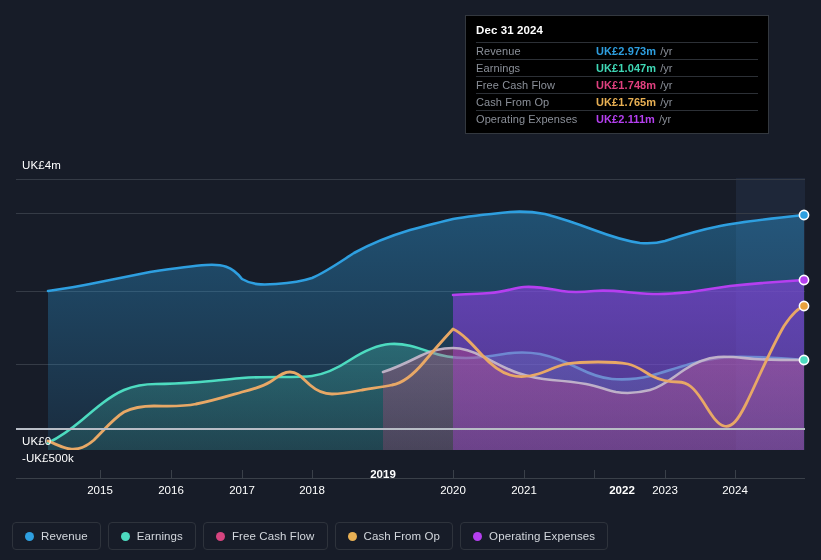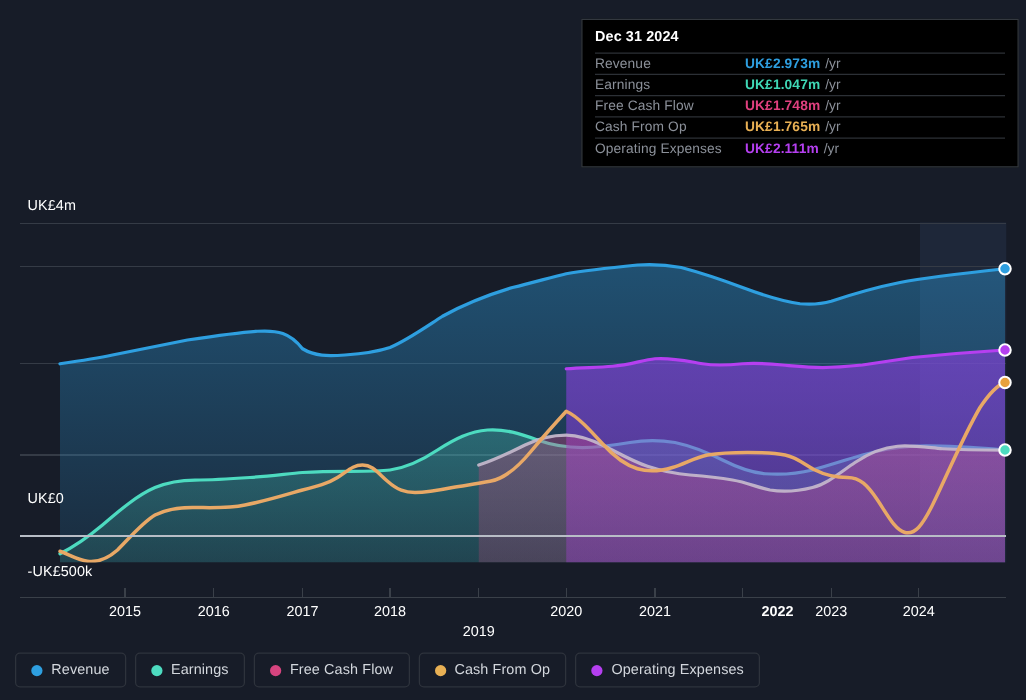--- a/index.html
+++ b/index.html
@@ -28,21 +28,21 @@
     font-size: 11.5px;
     text-align: center;
     white-space: nowrap;
     transform: translateX(-50%);
   }
 
   
   #tooltip {
     position: absolute;
     left: 465px; top: 15px;
-    width: 350px;
+    width: 304px;
     background: #000000;
     border: 1px solid #33383f;
     padding: 8px 10px 6px 10px;
     z-index: 30;
   }
   #tooltip .tt-date {
     color: #ffffff;
     font-size: 11.5px;
     font-weight: bold;
     padding-bottom: 6px;
@@ -203,29 +203,29 @@
         <line x1="383" y1="478" x2="383" y2="470"></line>
           <line x1="453" y1="478" x2="453" y2="470"></line>
         <line x1="524" y1="478" x2="524" y2="470"></line>
           <line x1="594" y1="478" x2="594" y2="470"></line>
         <line x1="665" y1="478" x2="665" y2="470"></line>
           <line x1="735" y1="478" x2="735" y2="470"></line>
       </g>
     </svg>
 
     <div class="ylabel" id="ytick0" style="left: 22px; top: 159px;">UK£4m</div>
-    <div class="ylabel" id="ytick1" style="left: 22px; top: 393px;">UK£0</div>
+    <div class="ylabel" id="ytick1" style="left: 22px; top: 435px;">UK£0</div>
     <div class="ylabel" id="ytick2" style="left: 22px; top: 452px;">-UK£500k</div>
 
     <div id="xlabels">
         <div class="xlabel" style="left: 100px; top: 484px;">2015</div>
         <div class="xlabel" style="left: 171px; top: 484px;">2016</div>
         <div class="xlabel" style="left: 242px; top: 484px;">2017</div>
         <div class="xlabel" style="left: 312px; top: 484px;">2018</div>
-        <div class="xlabel" style="left: 383px; top: 500px;">2019</div>
+        <div class="xlabel" style="left: 383px; top: 468px; font-weight: bold;">2019</div>
         <div class="xlabel" style="left: 453px; top: 484px;">2020</div>
         <div class="xlabel" style="left: 524px; top: 484px;">2021</div>
         <div class="xlabel" style="left: 622px; top: 484px; font-weight: bold;">2022</div>
         <div class="xlabel" style="left: 665px; top: 484px;">2023</div>
         <div class="xlabel" style="left: 735px; top: 484px;">2024</div>
       </div>
   </div>
 
   <div id="tooltip">
     <div class="tt-date">Dec 31 2024</div>

